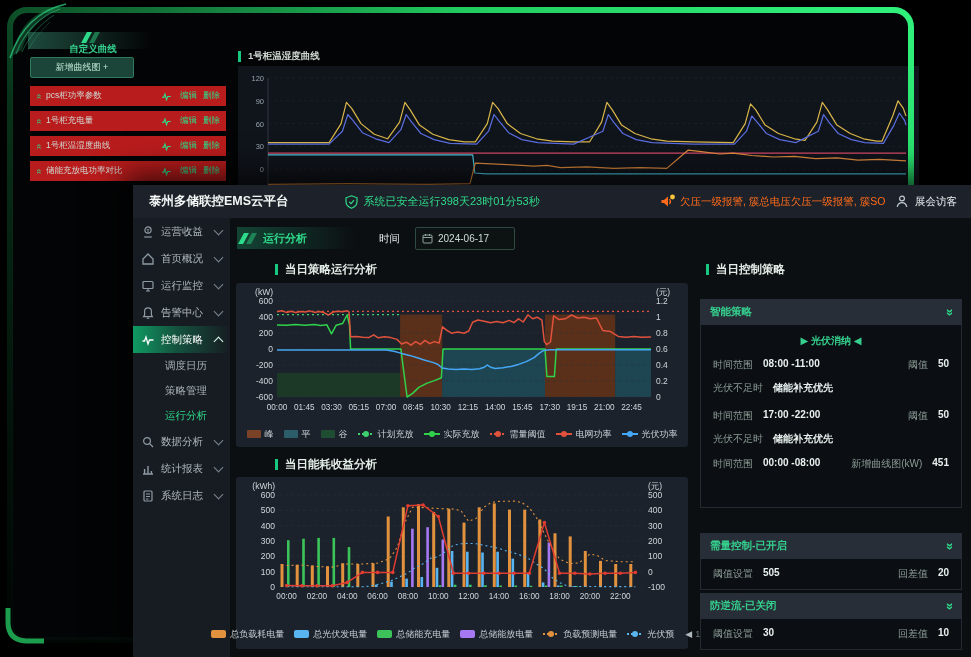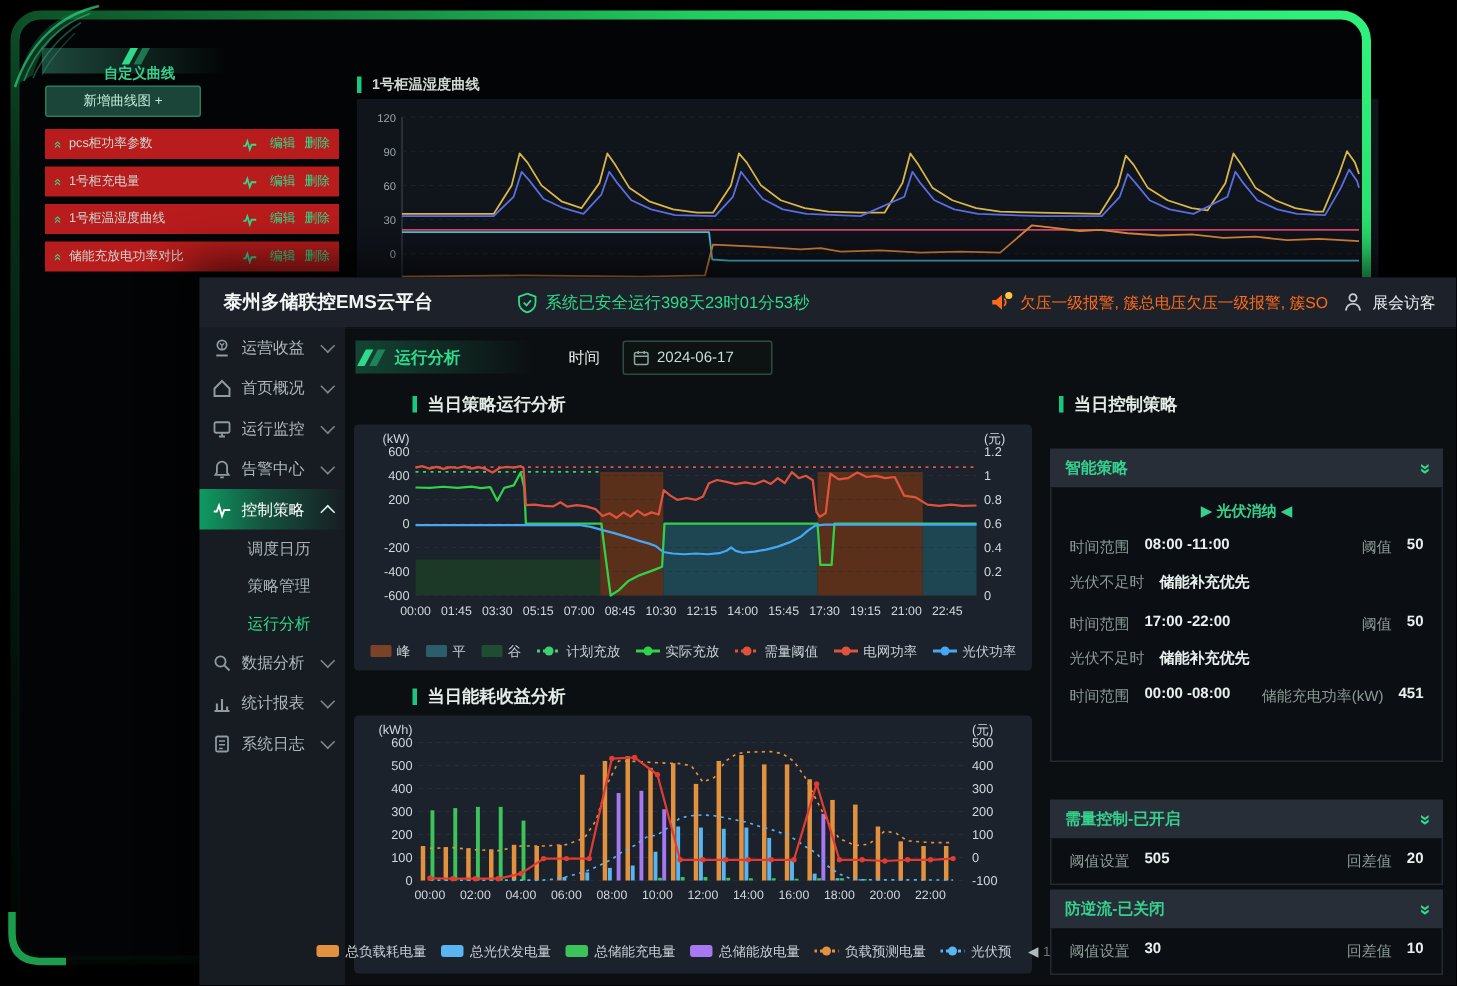--- a/index.html
+++ b/index.html
@@ -589,21 +589,21 @@
         <span class="v">50</span>
       </div>
       <div class="ctl-row" style="margin-top:9px;">
         <span class="l">光伏不足时</span>
         <span class="v">储能补充优先</span>
       </div>
       <div class="ctl-row" style="margin-top:11px;">
         <span class="l">时间范围</span>
         <span class="v">00:00 -08:00</span>
         <span class="sp"></span>
-        <span class="l">储能充电功率(kW)</span>
+        <span class="l">新增曲线图(kW)</span>
         <span class="v">451</span>
       </div>
     </div>
 
     <div class="divider abs" style="left:567px;top:332px;width:262px;">- 辅助策略 -</div>
 
     <div class="ctl-card-head abs" style="left:567px;top:348px;width:242px;">
       <span class="t">需量控制-已开启</span>
       <span class="collapse">«</span>
     </div>

